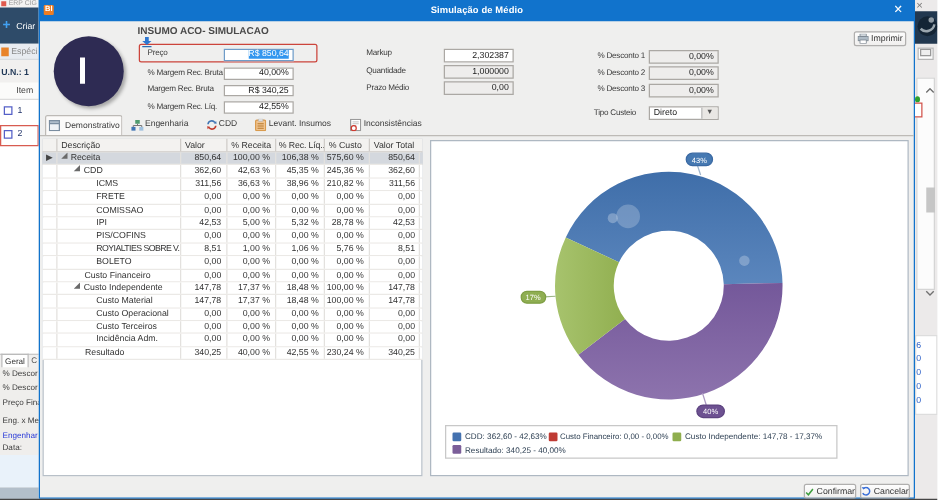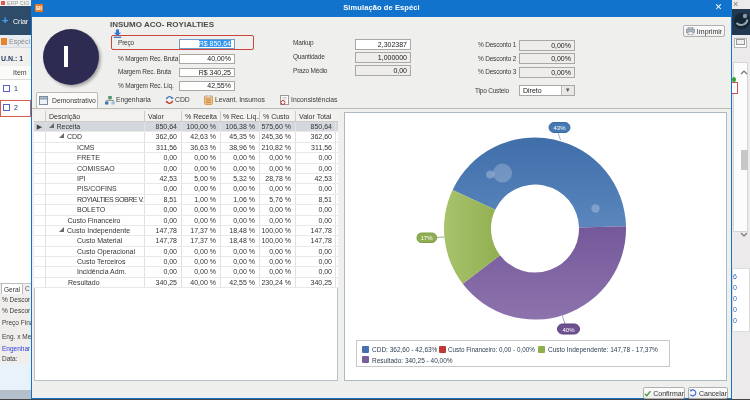--- a/index.html
+++ b/index.html
@@ -80,24 +80,24 @@
  <div class="abs" style="left:0;top:4px;color:#2b5fc7;font-size:7px;">6</div>
  <div class="abs" style="left:0;top:15px;color:#2b5fc7;font-size:7px;">0</div>
  <div class="abs" style="left:0;top:26px;color:#2b5fc7;font-size:7px;">0</div>
  <div class="abs" style="left:0;top:37px;color:#2b5fc7;font-size:7px;">0</div>
  <div class="abs" style="left:0;top:48px;color:#2b5fc7;font-size:7px;">0</div>
 </div>
 
 <div class="abs" style="left:31px;top:0;width:701px;height:399px;background:#efefee;border:1px solid #1173cc;"></div>
 <div class="abs" style="left:31px;top:0;width:701px;height:17px;background:#1173cc;"></div>
 <div class="abs" style="left:35px;top:4px;width:8px;height:8px;background:#ed7d23;border-radius:1px;color:#fff;font-size:6px;font-weight:bold;text-align:center;line-height:8px;">BI</div>
-<div class="abs" style="left:31px;top:3px;width:701px;text-align:center;color:#fff;font-weight:bold;font-size:7.5px;letter-spacing:0.1px;">Simulação de Espéci</div>
+<div class="abs" style="left:31px;top:3px;width:701px;text-align:center;color:#fff;font-weight:bold;font-size:7.5px;letter-spacing:0.1px;">Simulação de Médio</div>
 <div class="abs" style="left:713px;top:2px;width:11px;height:11px;color:#fff;font-size:9px;line-height:11px;text-align:center;">✕</div>
 
-<div class="abs" style="left:110px;top:20px;font-size:8px;font-weight:bold;color:#4a4a4a;letter-spacing:0px;">INSUMO ACO- ROYIALTIES</div>
+<div class="abs" style="left:110px;top:20px;font-size:8px;font-weight:bold;color:#4a4a4a;letter-spacing:0px;">INSUMO ACO- SIMULACAO</div>
 <div class="abs" style="left:43px;top:28.5px;width:56px;height:56px;border-radius:50%;background:#2e2b53;box-shadow:2px 2px 3px rgba(0,0,0,0.3);"></div>
 <div class="abs" style="left:63.5px;top:46px;width:4px;height:21px;background:#fff;"></div>
 
 <div class="abs" style="left:111px;top:35px;width:143px;height:15px;border:1.2px solid #cc443b;border-radius:2px;"></div>
 <svg class="abs" style="left:113px;top:29px;" width="9" height="9" viewBox="0 0 9 9">
  <path d="M3 0.5 h3 v3.2 h2.2 L4.5 7 L0.8 3.7 H3 Z" fill="#2e77d0"></path>
  <path d="M0.8 8.3 h7.4" stroke="#2b6cb3" stroke-width="1.2"></path>
 </svg>
 <div class="flabel" style="left:118px;top:39px;">Preço</div>
 <div class="fieldbox" style="left:179px;top:38.5px;width:56px;height:10px;line-height:8.5px;border-color:#6f9cc8;">

